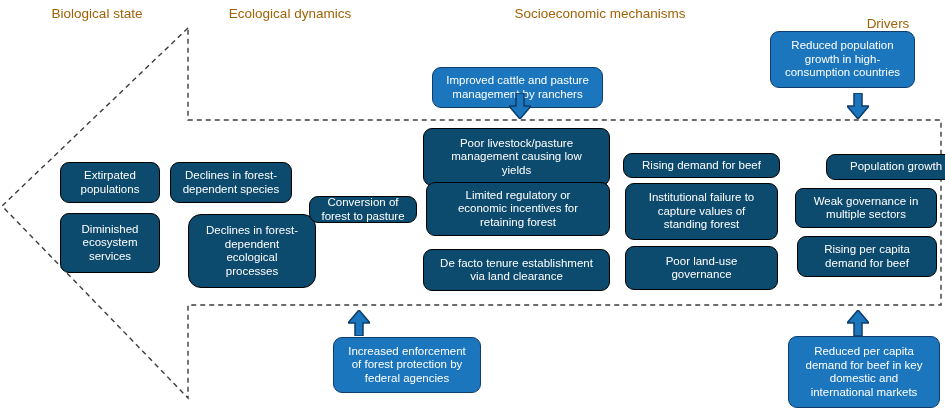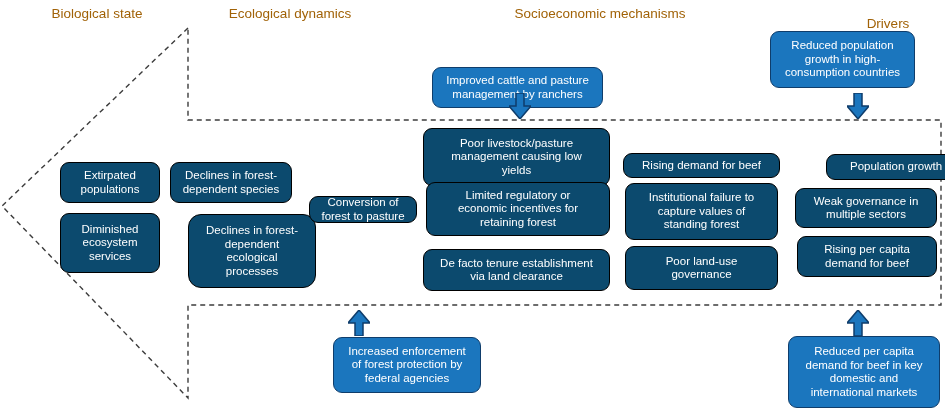--- a/index.html
+++ b/index.html
@@ -55,21 +55,21 @@
 
   <div class="box red" style="left:423px; top:128px; width:187px; height:58px; padding:0 14px;">Poor livestock/pasture management causing low yields</div>
   <div class="box red" style="left:426px; top:182px; width:184px; height:54px; padding:0 14px;">Limited regulatory or economic incentives for retaining forest</div>
   <div class="box red" style="left:423px; top:249px; width:187px; height:42px; padding:0 8px;">De facto tenure establishment via land clearance</div>
 
   <div class="box red" style="left:623px; top:153px; width:157px; height:25px; padding:0 6px;">Rising demand for beef</div>
   <div class="box red" style="left:625px; top:183px; width:153px; height:57px; padding:0 10px;">Institutional failure to capture values of standing forest</div>
   <div class="box red" style="left:625px; top:246px; width:153px; height:44px; padding:0 20px;">Poor land-use governance</div>
 
   <div class="box red" style="left:795px; top:154px; width:140px; height:24px; padding:12px 6px;margin-left:31px;">Population growth</div>
-  <div class="box red" style="left:795px; top:188px; width:142px; height:40px; padding:0 10px;">Weak governance in multiple sectors</div>
+  <div class="box red" style="left:795px; top:188px; width:142px; height:40px; padding:0 10px;border-radius:8px;">Weak governance in multiple sectors</div>
   <div class="box red" style="left:797px; top:236px; width:140px; height:41px; padding:0 10px;">Rising per capita demand for beef</div>
 
   <svg class="blockarrow" style="left:348px; top:310px;" viewBox="0 0 22 26">
     <polygon points="7,26 15,26 15,13 22,13 11,0 0,13 7,13" fill="#1B76BE" stroke="#0F3D6B" stroke-width="1.5"></polygon>
   </svg>
   <svg class="blockarrow" style="left:847px; top:310px;" viewBox="0 0 22 26">
     <polygon points="7,26 15,26 15,13 22,13 11,0 0,13 7,13" fill="#1B76BE" stroke="#0F3D6B" stroke-width="1.5"></polygon>
   </svg>
 
   <div class="box blue" style="left:285px; top:337px; width:148px; height:56px; padding:0 10px;margin-left:48px;">Increased enforcement of forest protection by federal agencies</div>

